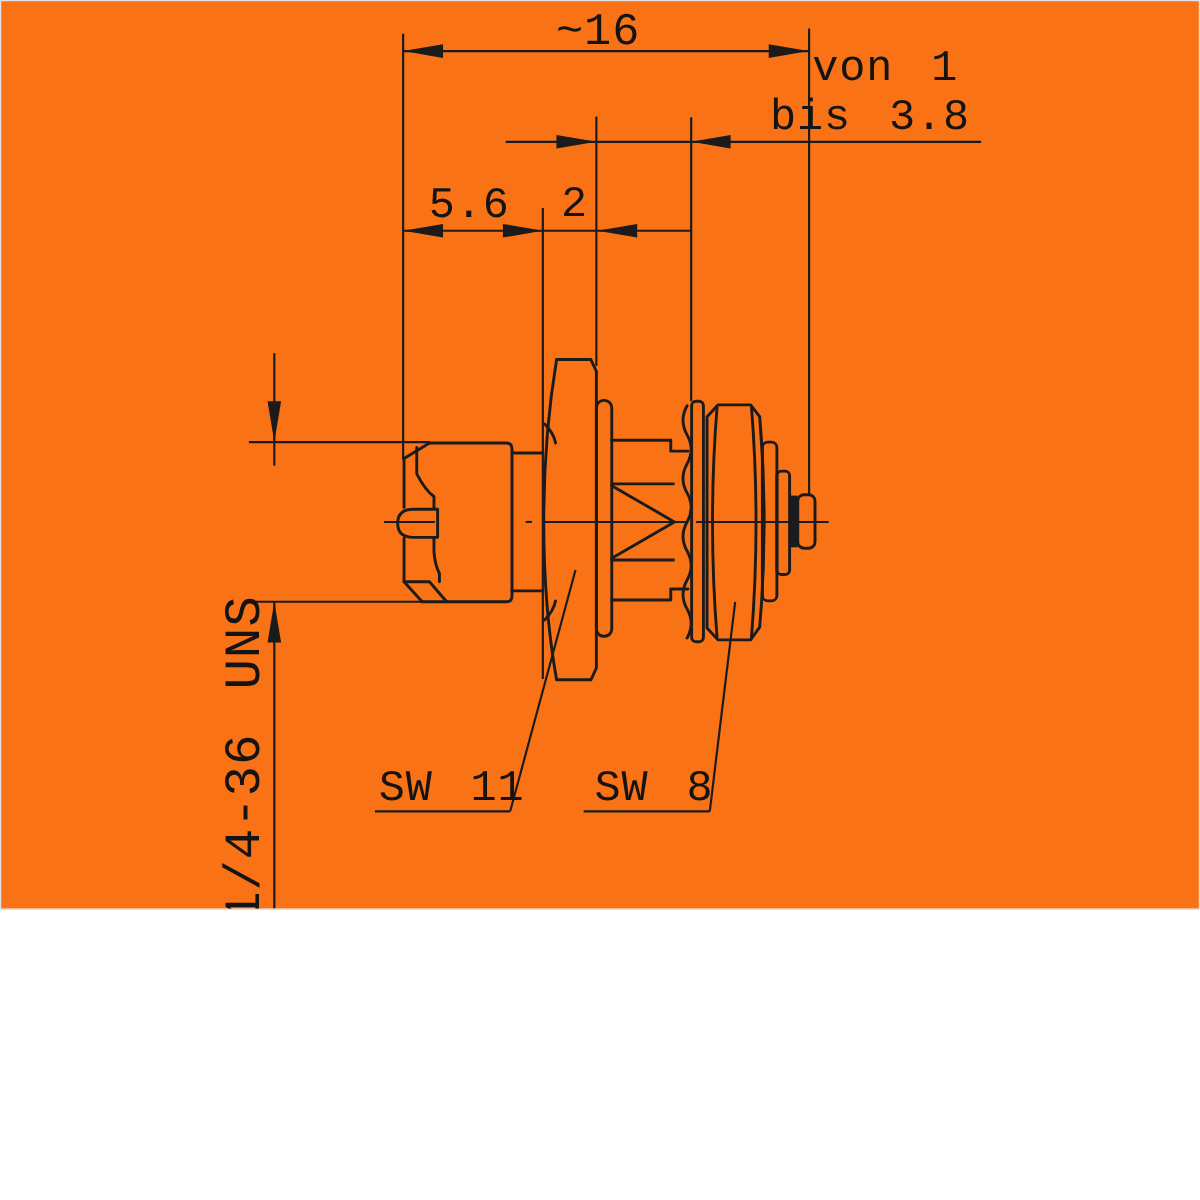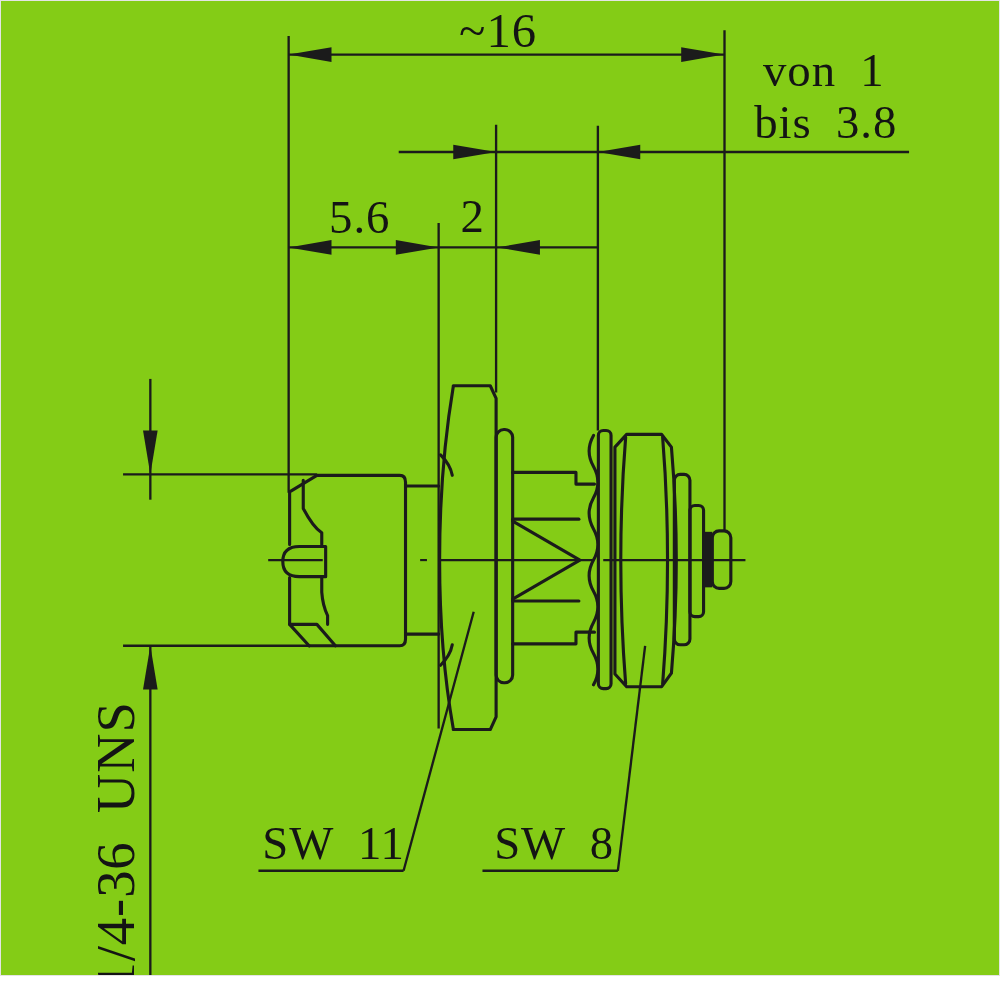--- a/index.html
+++ b/index.html
@@ -1,19 +1,19 @@
 <!DOCTYPE html>
 <html><head>
 <meta charset="utf-8">
 <style>
   html,body{margin:0;padding:0;background:#fff;}
   .canvas{
-    position:relative;width:1000px;height:976px;background:#84cc16;
+    position:relative;width:1000px;height:758px;background:#f97316;
     box-sizing:border-box;border:1px solid #e4e4e4;
-    font-family:Liberation Serif, serif;
+    font-family:Liberation Mono, monospace;
   }
   svg{display:block;width:100%;height:100%;}
   .outline{fill:none;stroke:#1b1b1b;stroke-width:3.2;stroke-linejoin:round;stroke-linecap:round;}
   .thin{fill:none;stroke:#1b1b1b;stroke-width:2.4;stroke-linecap:butt;}
   .center{fill:none;stroke:#1b1b1b;stroke-width:2.2;stroke-linecap:butt;}
   .arrow{fill:#1b1b1b;stroke:none;}
   .dimtext{fill:#141414;font-size:48px;letter-spacing:1px;word-spacing:12px;}
   .big{font-size:50px;}
   .rot{font-size:56px;word-spacing:14px;}
 </style>

